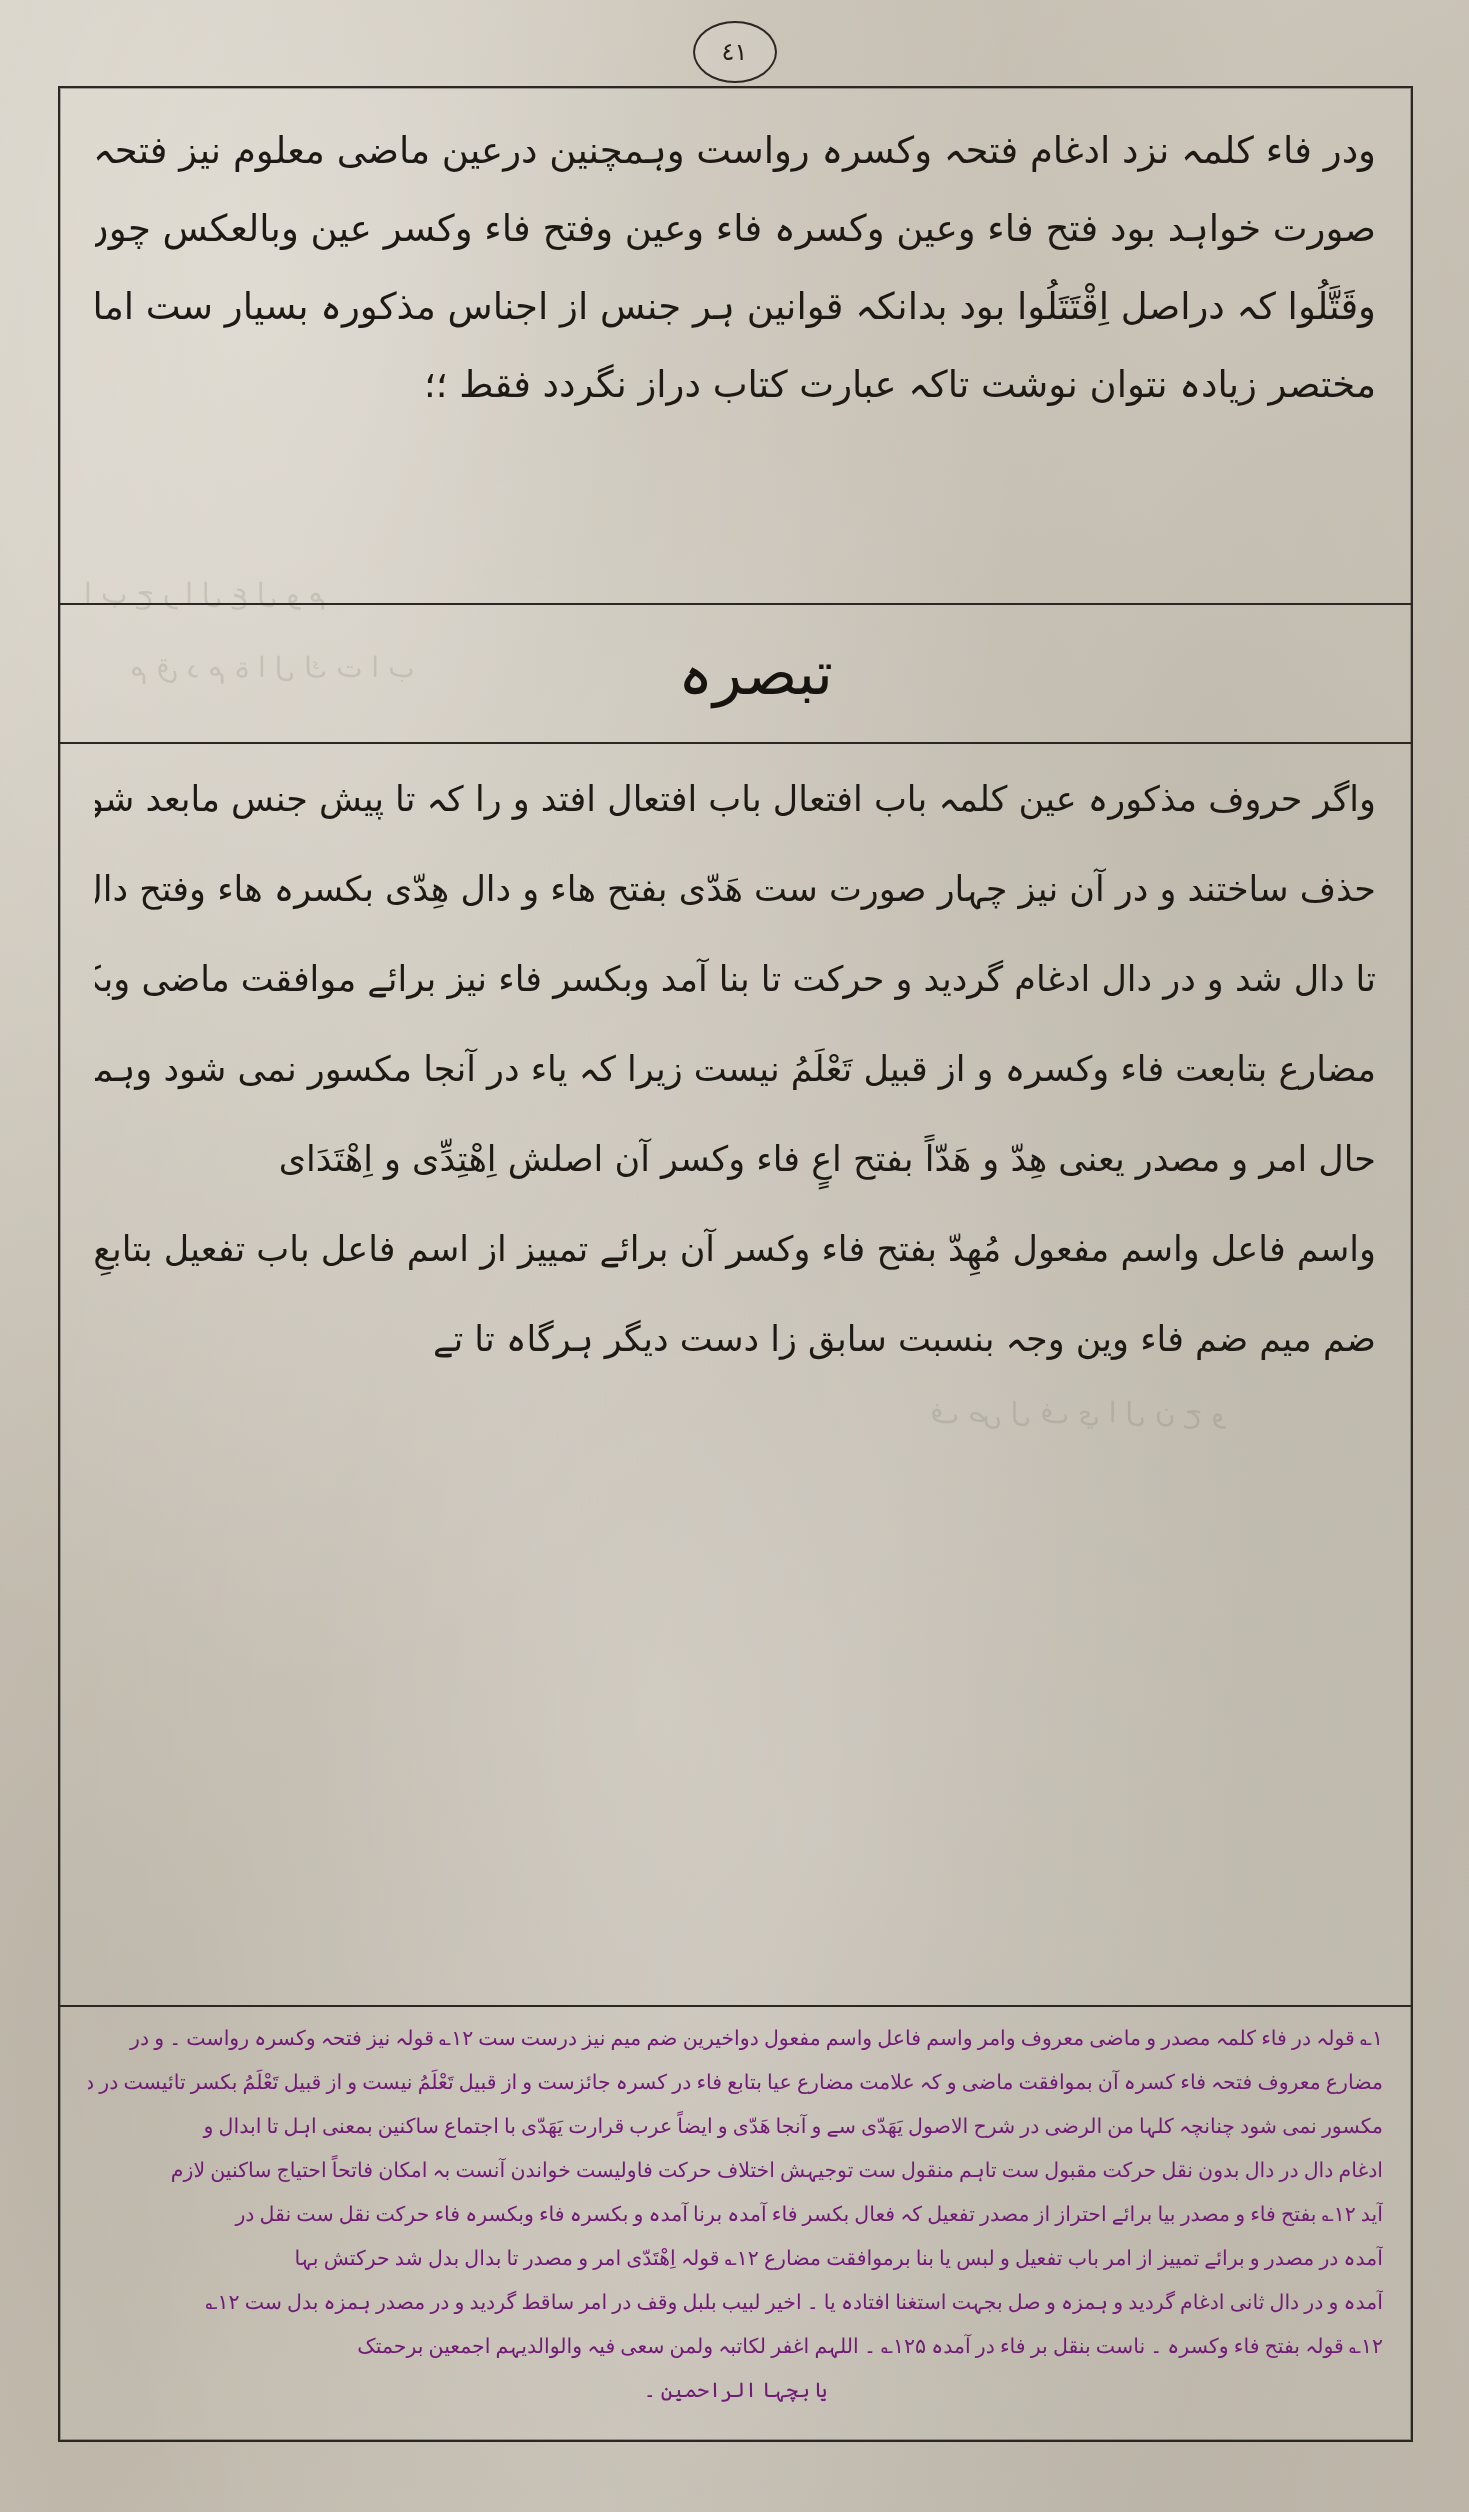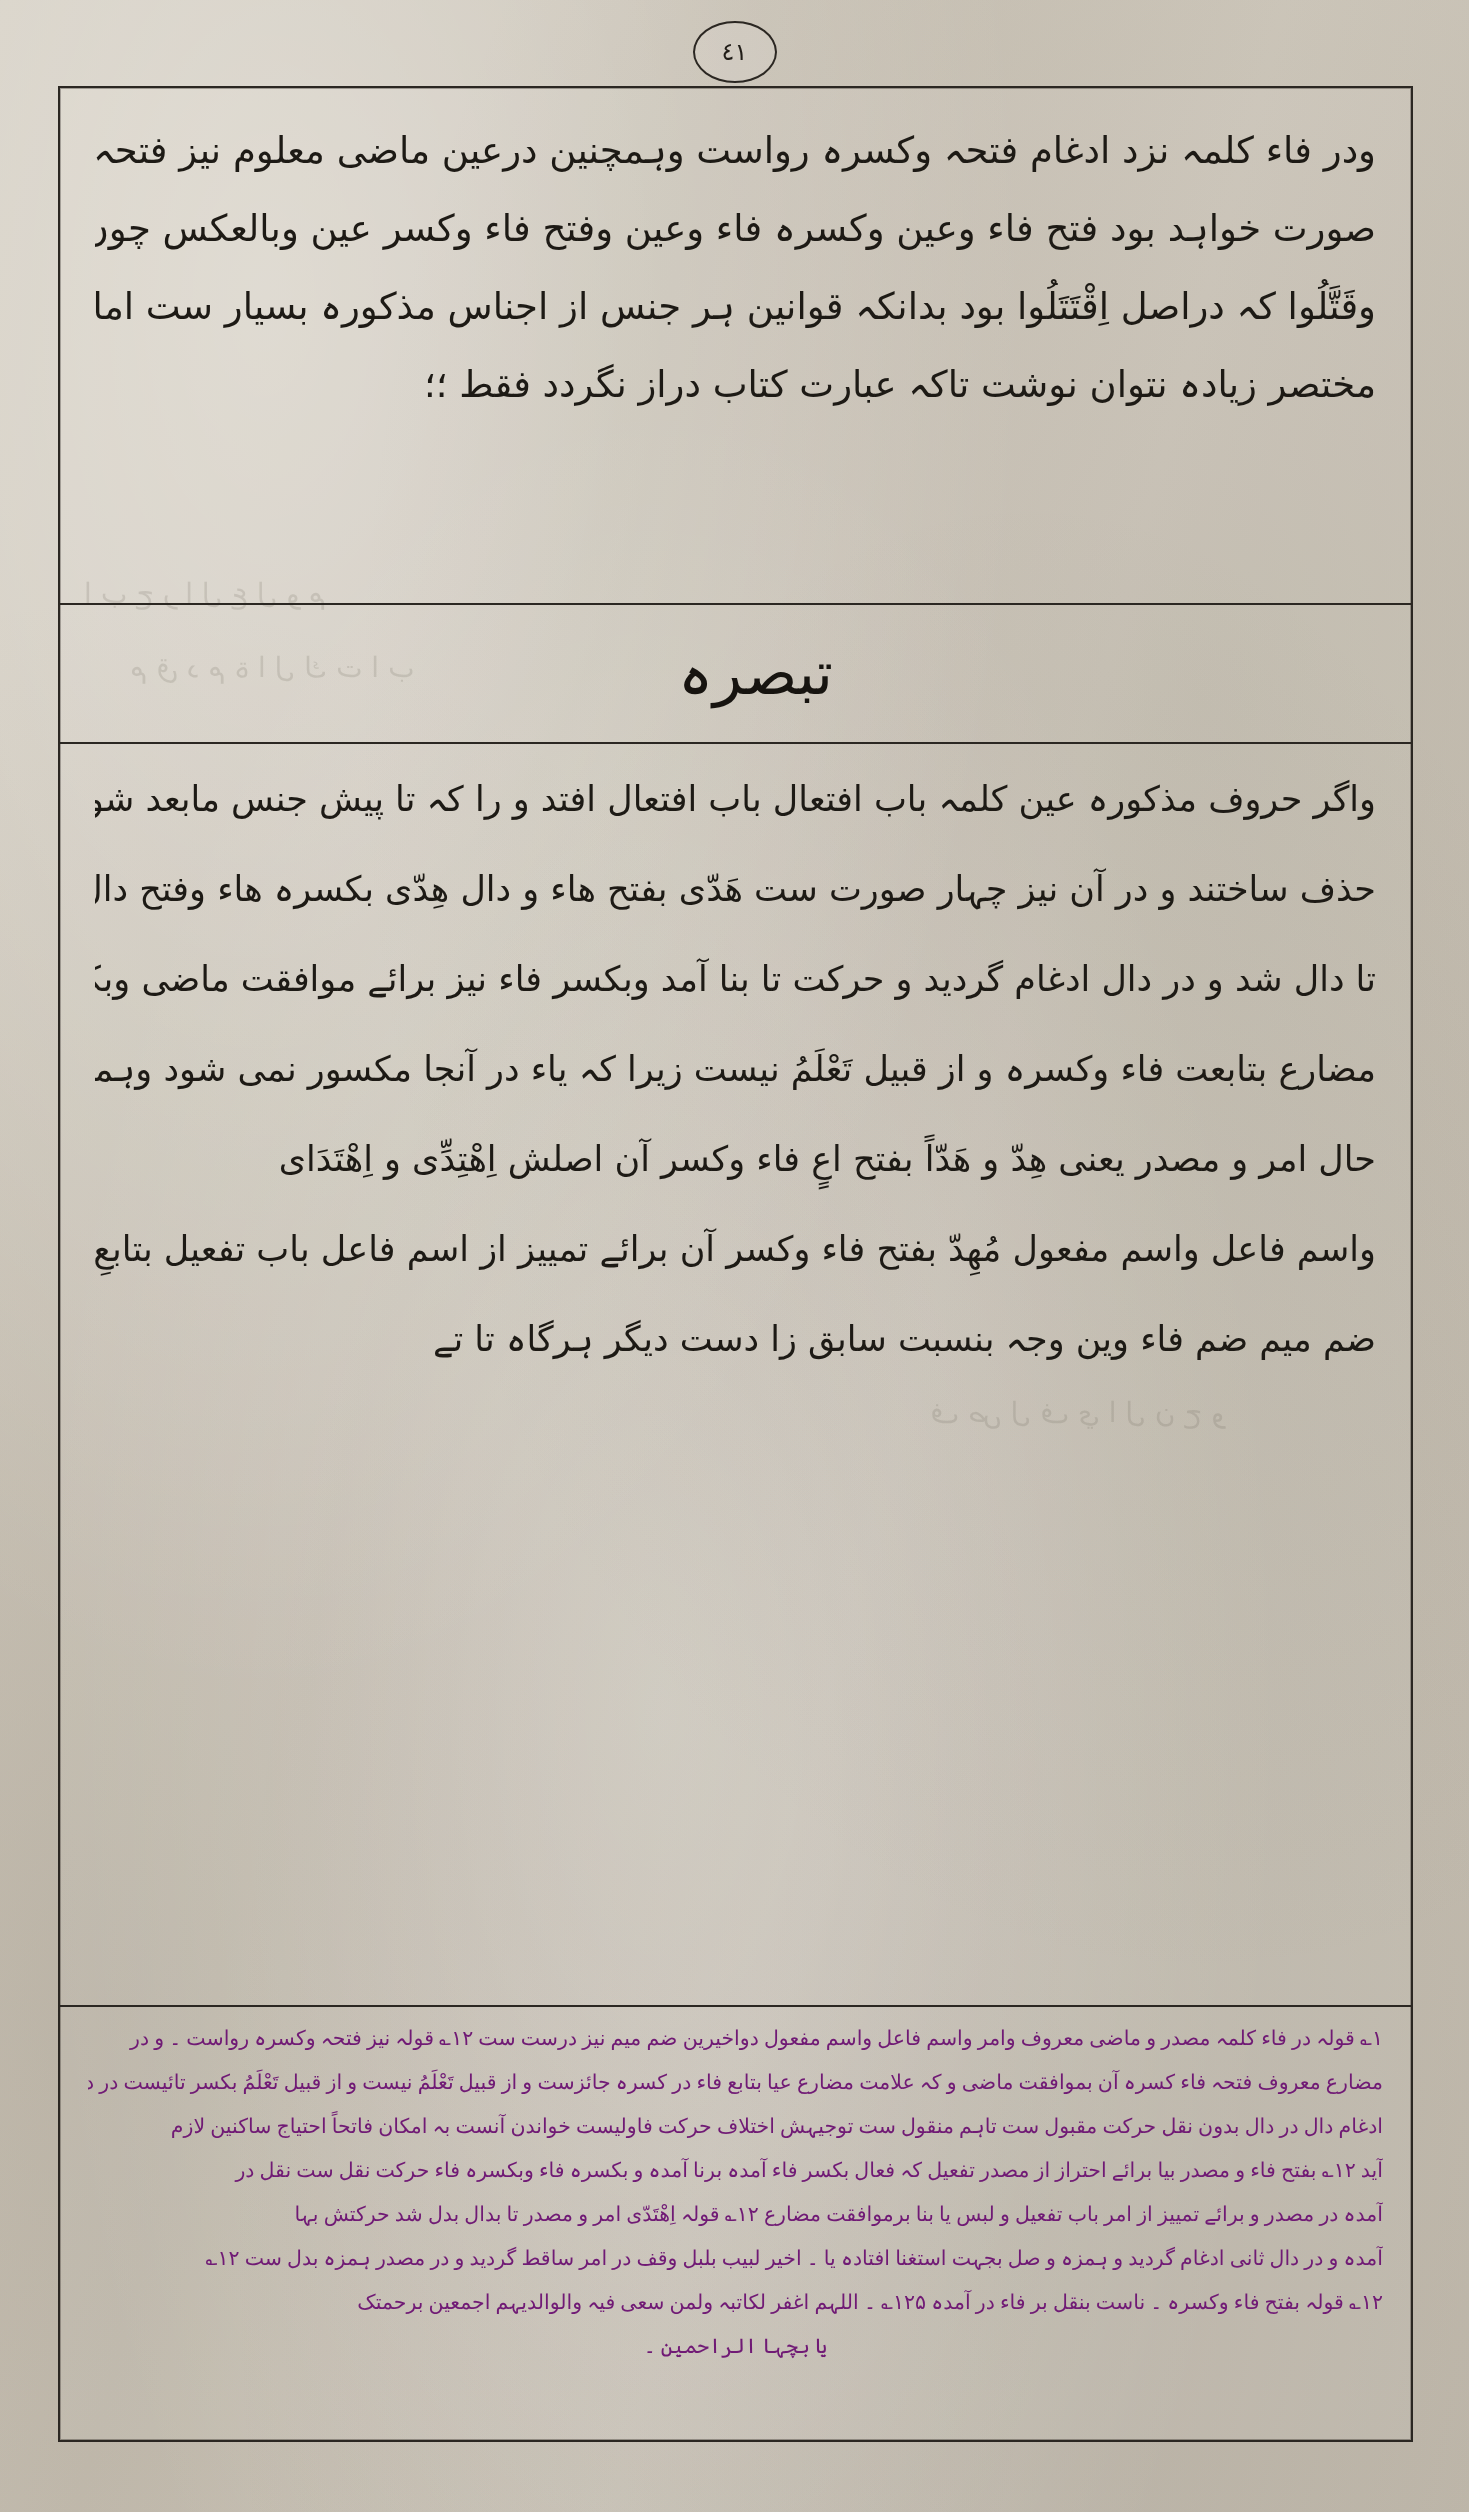--- a/index.html
+++ b/index.html
@@ -171,20 +171,21 @@
       <span class="line">تا دال شد و در دال ادغام گردید و حرکت تا بنا آمد وبکسر فاء نیز برائے موافقت ماضی وبکسر علامت</span>
       <span class="line">مضارع بتابعت فاء وکسرہ و از قبیل تَعْلَمُ نیست زیرا کہ یاء در آنجا مکسور نمی شود وہمچنین ست</span>
       <span class="line">حال امر و مصدر یعنی ھِدّ و ھَدّاً بفتح اعٍ فاء وکسر آن اصلش اِھْتِدِّی و اِھْتَدَای</span>
       <span class="line">واسم فاعل واسم مفعول مُھِدّ بفتح فاء وکسر آن برائے تمییز از اسم فاعل باب تفعیل بتابعِ ،</span>
       <span class="line">ضم میم ضم فاء وین وجہ بنسبت سابق زا دست دیگر ہرگاہ تا تے</span>
     </div>
 
     <div class="block" id="block-notes">
       <span class="line">۱؎ قولہ در فاء کلمہ مصدر و ماضی معروف وامر واسم فاعل واسم مفعول دواخیرین ضم میم نیز درست ست ۱۲؎ قولہ نیز فتحہ وکسرہ رواست ۔ و در</span>
       <span class="line">مضارع معروف فتحہ فاء کسرہ آن بموافقت ماضی و کہ علامت مضارع عیا بتابع فاء در کسرہ جائزست و از قبیل تَعْلَمُ نیست و از قبیل تَعْلَمُ بکسر تائیست در دانجایا</span>
+      <span class="line">مکسور نمی شود چنانچہ کلہا من الرضی در شرح الاصول یَھَدّی سے و آنجا ھَدّی و ایضاً عرب قرارت یَھَدّی با اجتماع ساکنین بمعنی اہل تا ابدال و</span>
       <span class="line">ادغام دال در دال بدون نقل حرکت مقبول ست تاہم منقول ست توجیہش اختلاف حرکت فاولیست خواندن آنست بہ امکان فاتحاً احتیاج ساکنین لازم</span>
       <span class="line">آید ۱۲؎ بفتح فاء و مصدر بیا برائے احتراز از مصدر تفعیل کہ فعال بکسر فاء آمدہ برنا آمدہ و بکسرہ فاء وبکسرہ فاء حرکت نقل ست نقل در</span>
       <span class="line">آمدہ در مصدر و برائے تمییز از امر باب تفعیل و لبس یا بنا برموافقت مضارع ۱۲؎ قولہ اِھْتَدّی امر و مصدر تا بدال بدل شد حرکتش بہا</span>
       <span class="line">آمدہ و در دال ثانی ادغام گردید و ہمزہ و صل بجہت استغنا افتادہ یا ۔ اخیر لبیب بلبل وقف در امر ساقط گردید و در مصدر ہمزہ بدل ست ۱۲؎</span>
       <span class="line">۱۲؎ قولہ بفتح فاء وکسرہ ۔ ناست بنقل بر فاء در آمدہ ۱۲۵؎ ۔ اللہم اغفر لکاتبہ ولمن سعی فیہ والوالدیہم اجمعین برحمتک</span>
       <span class="line center">یا بچہا الراحمین ۔</span>
     </div>
   </div>
 </div>
 

